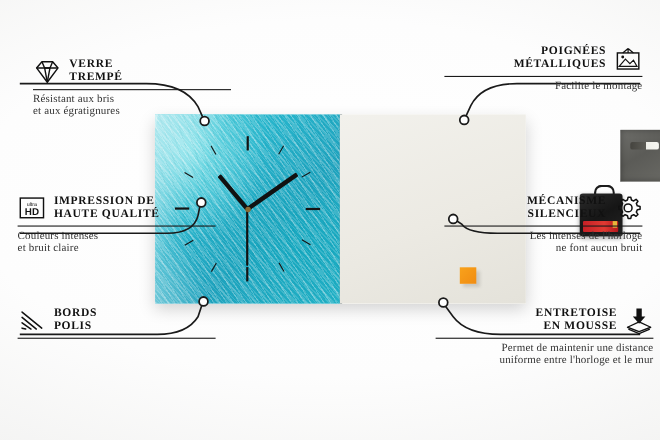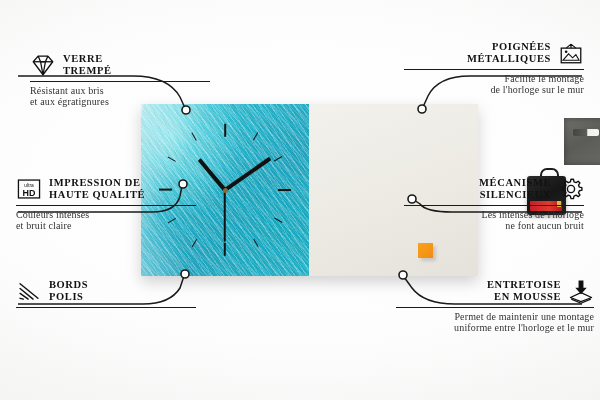--- a/index.html
+++ b/index.html
@@ -218,21 +218,20 @@
         <circle cx="10" cy="14.5" r="1.6" fill="#111"></circle>
         <path d="M16,10 L16,5 M16,5 L10,10 M16,5 L22,10" fill="none" stroke="#111" stroke-width="1.4" stroke-linejoin="round"></path>
       </svg>
       <div>
         <div class="cal-title">POIGNÉES</div>
         <div class="cal-title">MÉTALLIQUES</div>
       </div>
     </div>
     <div class="cal-rule"></div>
     <div class="cal-sub">Facilite le montage</div>
-    <div class="cal-sub">de l'horloge sur le mur</div>
   </div>
 
   <div class="callout right" style="left:404px;top:176px;font-family:Liberation Serif, serif;">
     <div class="cal-head">
       <svg class="ico" viewBox="0 0 32 32">
         <g fill="none" stroke="#111" stroke-width="1.7">
           <path d="M16,4 l3,0 l.7,3.1 l2.6,1.1 l2.6,-1.8 l2.1,2.1 l-1.8,2.6 l1.1,2.6 l3.1,.7 l0,3 l-3.1,.7 l-1.1,2.6 l1.8,2.6 l-2.1,2.1 l-2.6,-1.8 l-2.6,1.1 l-.7,3.1 l-3,0 l-.7,-3.1 l-2.6,-1.1 l-2.6,1.8 l-2.1,-2.1 l1.8,-2.6 l-1.1,-2.6 l-3.1,-.7 l0,-3 l3.1,-.7 l1.1,-2.6 l-1.8,-2.6 l2.1,-2.1 l2.6,1.8 l2.6,-1.1 z" stroke-linejoin="round"></path>
           <circle cx="16" cy="16" r="4.4"></circle>
         </g>
       </svg>
@@ -252,17 +251,17 @@
         <path d="M13,3 L19,3 L19,12 L23,12 L16,20 L9,12 L13,12 Z" fill="#111"></path>
         <path d="M16,18 L29,24 L16,29 L3,24 Z" fill="none" stroke="#111" stroke-width="1.5" stroke-linejoin="round"></path>
         <path d="M4,26 L16,31 L28,26" fill="none" stroke="#111" stroke-width="1.5" stroke-linejoin="round"></path>
       </svg>
       <div>
         <div class="cal-title">ENTRETOISE</div>
         <div class="cal-title">EN MOUSSE</div>
       </div>
     </div>
     <div class="cal-rule"></div>
-    <div class="cal-sub">Permet de maintenir une montage</div>
+    <div class="cal-sub">Permet de maintenir une distance</div>
     <div class="cal-sub">uniforme entre l'horloge et le mur</div>
   </div>
 
 </div>
 
 </body></html>

